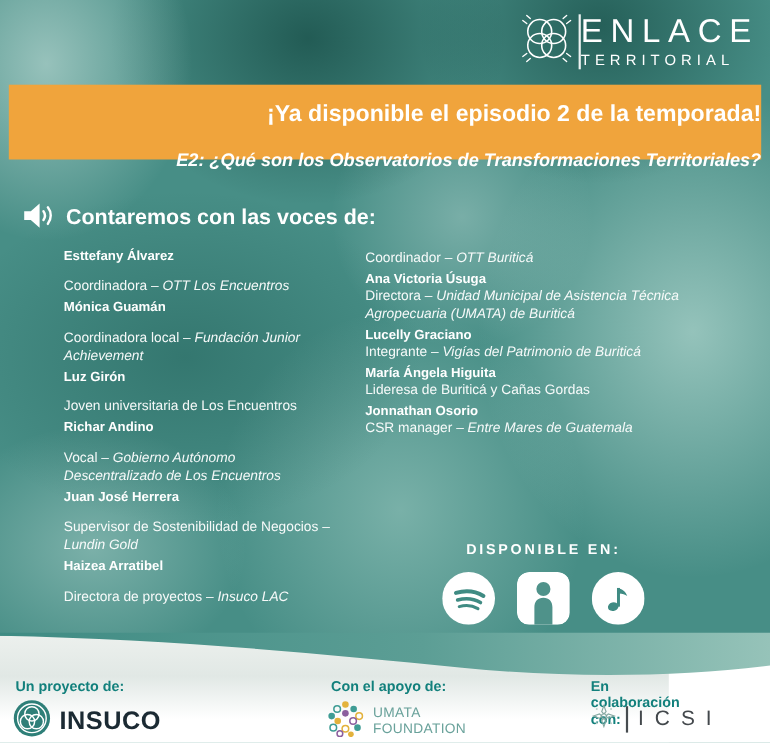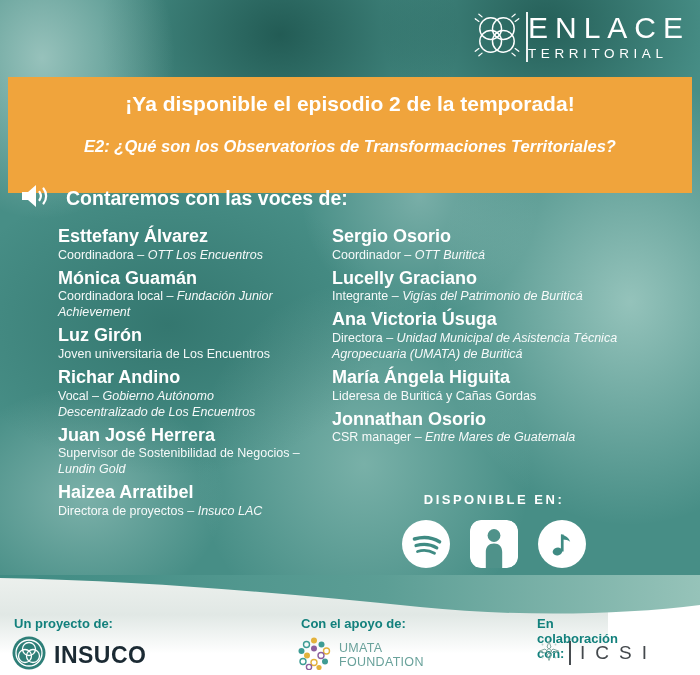--- a/index.html
+++ b/index.html
@@ -21,36 +21,36 @@
       radial-gradient(ellipse 240px 260px at 52% 80%, rgba(195,228,219,0.40), transparent 70%),
       radial-gradient(ellipse 200px 160px at 12% 86%, rgba(220,240,234,0.35), transparent 70%);
   }
   
   .brand{position:absolute;top:6px;right:10px;z-index:3;display:flex;align-items:center;color:#fff;}
   .brand-divider{width:2px;height:50px;background:rgba(255,255,255,0.92);}
   .brand-l1{font-size:30px;font-weight:400;letter-spacing:7px;line-height:1.0;}
   .brand-l2{font-size:13.5px;font-weight:400;letter-spacing:4.6px;margin-top:3px;}
   
   .banner{
-    position:absolute;top:77px;left:8px;width:684px;height:116px;z-index:3;
-    background:#F0A43C;color:#fff;text-align:center;
+    position:absolute;top:77px;left:8px;width:684px;height:68px;z-index:3;
+    background:#F0A43C;color:#fff;text-align:right;
   }
   .banner-l1{margin-top:15px;font-size:21px;font-weight:bold;}
   .banner-l2{margin-top:21px;font-size:16.5px;font-weight:bold;font-style:italic;}
   
-  .voices-heading{position:absolute;top:182px;left:20px;z-index:3;display:flex;align-items:center;gap:14px;color:#fff;}
+  .voices-heading{position:absolute;top:182px;left:20px;z-index:3;display:flex;align-items:center;gap:8px;color:#fff;}
   .voices-heading-text{font-size:19.5px;font-weight:bold;}
   
   .speakers{position:absolute;top:226px;left:58px;z-index:3;display:flex;color:#fff;}
   .col-left{width:274px;}
   .col-right{width:356px;}
   .speaker{margin-bottom:5px;}
-  .sp-name{font-size:18px;font-weight:bold;line-height:1.15;}
+  .sp-name{font-size:12px;font-weight:bold;line-height:1.15;}
   .sp-role{font-size:12.5px;line-height:1.28;color:rgba(255,255,255,0.95);}
-  .col-left .sp-role{max-width:248px;}
+  .col-left .sp-role{max-width:248px;margin-top:12px;}
   .col-right .sp-role{max-width:300px;}
   .org{font-style:italic;}
   
   .available{position:absolute;top:492px;left:388px;width:212px;z-index:3;color:#fff;text-align:center;}
   .available-label{font-size:13px;font-weight:bold;letter-spacing:2.5px;}
   .platforms{display:flex;justify-content:center;gap:20px;margin-top:13px;}
   .platform{width:48px;height:48px;}
   
   .wave{position:absolute;top:575px;left:0;width:700px;height:46px;z-index:2;display:block;}
   .footer{
@@ -142,30 +142,29 @@
         <div class="sp-name">Juan José Herrera</div>
         <div class="sp-role"><span>Supervisor de Sostenibilidad de Negocios – </span><span class="org">Lundin Gold</span></div>
       </div>
       <div class="speaker">
         <div class="sp-name">Haizea Arratibel</div>
         <div class="sp-role"><span>Directora de proyectos – </span><span class="org">Insuco LAC</span></div>
       </div>
     </div>
     <div class="col-right">
       <div class="speaker">
-        <div class="sp-name">Sergio Osorio</div>
         <div class="sp-role"><span>Coordinador – </span><span class="org">OTT Buriticá</span></div>
+      </div>
+      <div class="speaker">
+        <div class="sp-name">Ana Victoria Úsuga</div>
+        <div class="sp-role"><span>Directora – </span><span class="org">Unidad Municipal de Asistencia Técnica Agropecuaria (UMATA) de Buriticá</span></div>
       </div>
       <div class="speaker">
         <div class="sp-name">Lucelly Graciano</div>
         <div class="sp-role"><span>Integrante – </span><span class="org">Vigías del Patrimonio de Buriticá</span></div>
-      </div>
-      <div class="speaker">
-        <div class="sp-name">Ana Victoria Úsuga</div>
-        <div class="sp-role"><span>Directora – </span><span class="org">Unidad Municipal de Asistencia Técnica Agropecuaria (UMATA) de Buriticá</span></div>
       </div>
       <div class="speaker">
         <div class="sp-name">María Ángela Higuita</div>
         <div class="sp-role"><span>Lideresa de Buriticá y Cañas Gordas</span><span class="org"></span></div>
       </div>
       <div class="speaker">
         <div class="sp-name">Jonnathan Osorio</div>
         <div class="sp-role"><span>CSR manager – </span><span class="org">Entre Mares de Guatemala</span></div>
       </div>
     </div>

